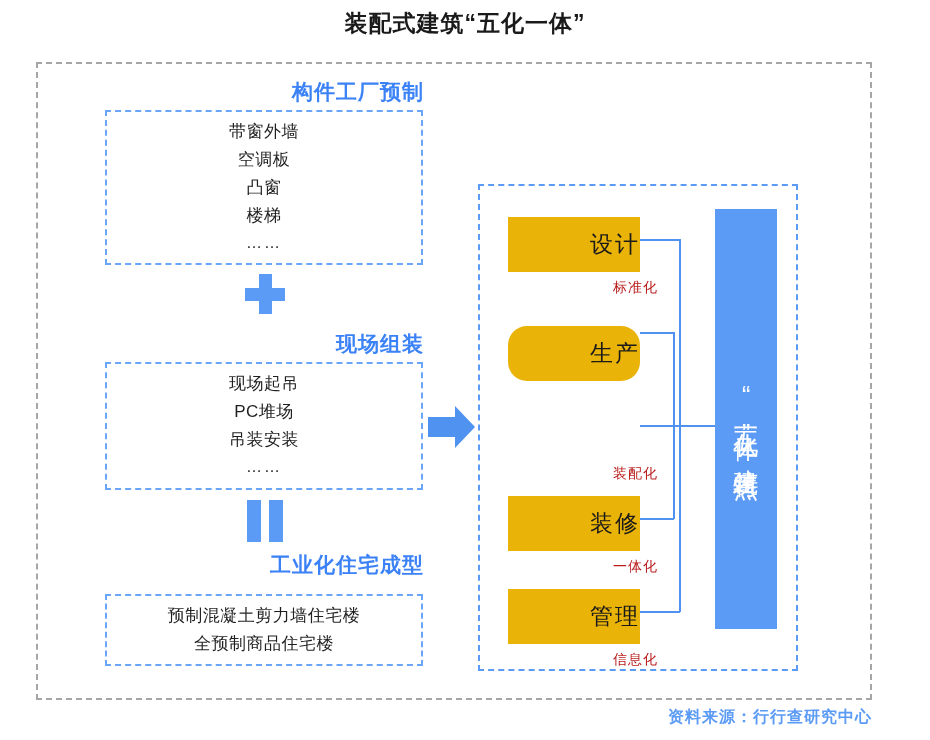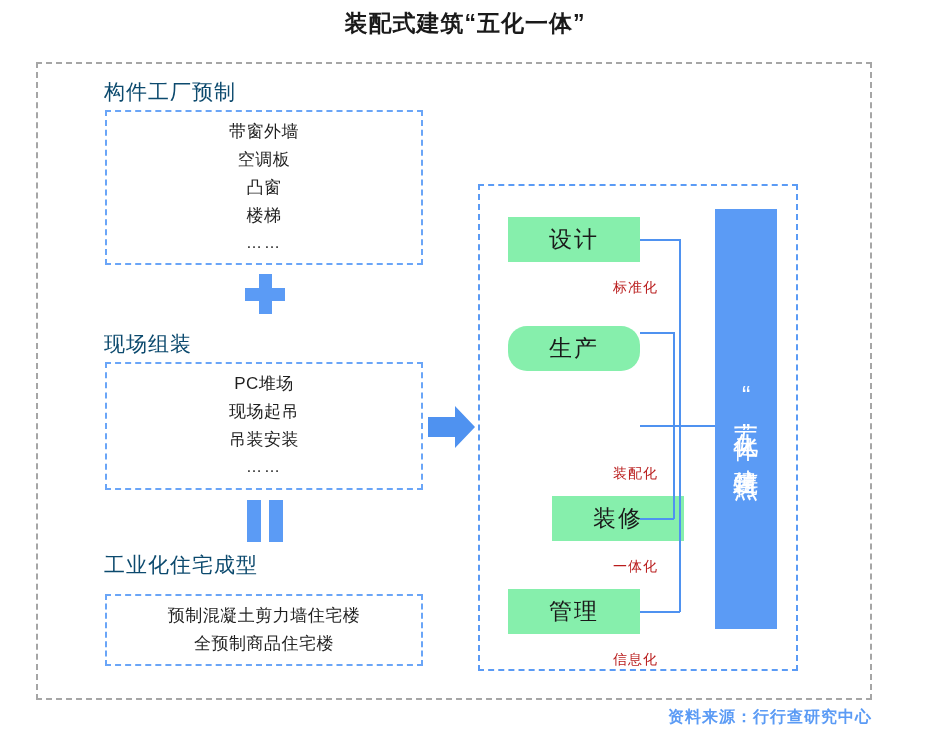--- a/index.html
+++ b/index.html
@@ -36,24 +36,24 @@
     width: 836px;
     height: 638px;
     border: 2px dashed #a6a6a6;
     box-sizing: border-box;
   }
 
   
   .col-heading {
     position: absolute;
     width: 320px;
-    text-align: left;
+    text-align: right;
     font-size: 21px;
-    font-weight: normal;
-    color: #0c4a6e;
+    font-weight: bold;
+    color: #3b82f6;
     letter-spacing: 1px;
   }
   .dash-box {
     position: absolute;
     width: 318px;
     border: 2px dashed #6aa5f7;
     box-sizing: border-box;
     background: #ffffff;
   }
   .dash-box-inner {
@@ -128,25 +128,25 @@
     width: 320px;
     height: 487px;
     border: 2px dashed #5b9bf5;
     box-sizing: border-box;
   }
 
   .stage-box {
     position: absolute;
     left: 28px;
     width: 132px;
-    height: 45px;
-    background: #86efac;
+    height: 55px;
+    background: #eab308;
     display: flex;
     align-items: center;
-    justify-content: center;
+    justify-content: flex-end;
   }
   .stage-box span {
     font-size: 23px;
     color: #1a1a1a;
     letter-spacing: 2px;
   }
   .stage-label {
     position: absolute;
     left: 28px;
     width: 150px;
@@ -220,22 +220,22 @@
 
 <div id="plus-sign">
   <div class="bar-h"></div>
   <div class="bar-v"></div>
 </div>
 
 <div class="col-heading" style="left:104px; top:330px;">现场组装</div>
 
 <div class="dash-box" style="left:105px; top:362px; height:128px;">
   <div class="dash-box-inner">
+    <div class="item-line">现场起吊</div>
     <div class="item-line">PC堆场</div>
-    <div class="item-line">现场起吊</div>
     <div class="item-line">吊装安装</div>
     <div class="ellipsis-line">……</div>
   </div>
 </div>
 
 <div id="equals-sign">
   <div class="bar b1"></div>
   <div class="bar b2"></div>
 </div>
 
@@ -260,21 +260,21 @@
     <span>设计</span>
   </div>
   <div class="stage-label" style="top:93px;">标准化</div>
 
   <div class="stage-box" style="top:140px;border-radius:19px;">
     <span>生产</span>
   </div>
 
   <div class="stage-label" style="top:279px;">装配化</div>
 
-  <div class="stage-box" style="top:310px;margin-left:44px;">
+  <div class="stage-box" style="top:310px;">
     <span>装修</span>
   </div>
   <div class="stage-label" style="top:372px;">一体化</div>
 
   <div class="stage-box" style="top:403px;">
     <span>管理</span>
   </div>
   <div class="stage-label" style="top:465px;">信息化</div>
 
   <div class="conn h" style="left:160px; top:53px;  width:40px;"></div>

